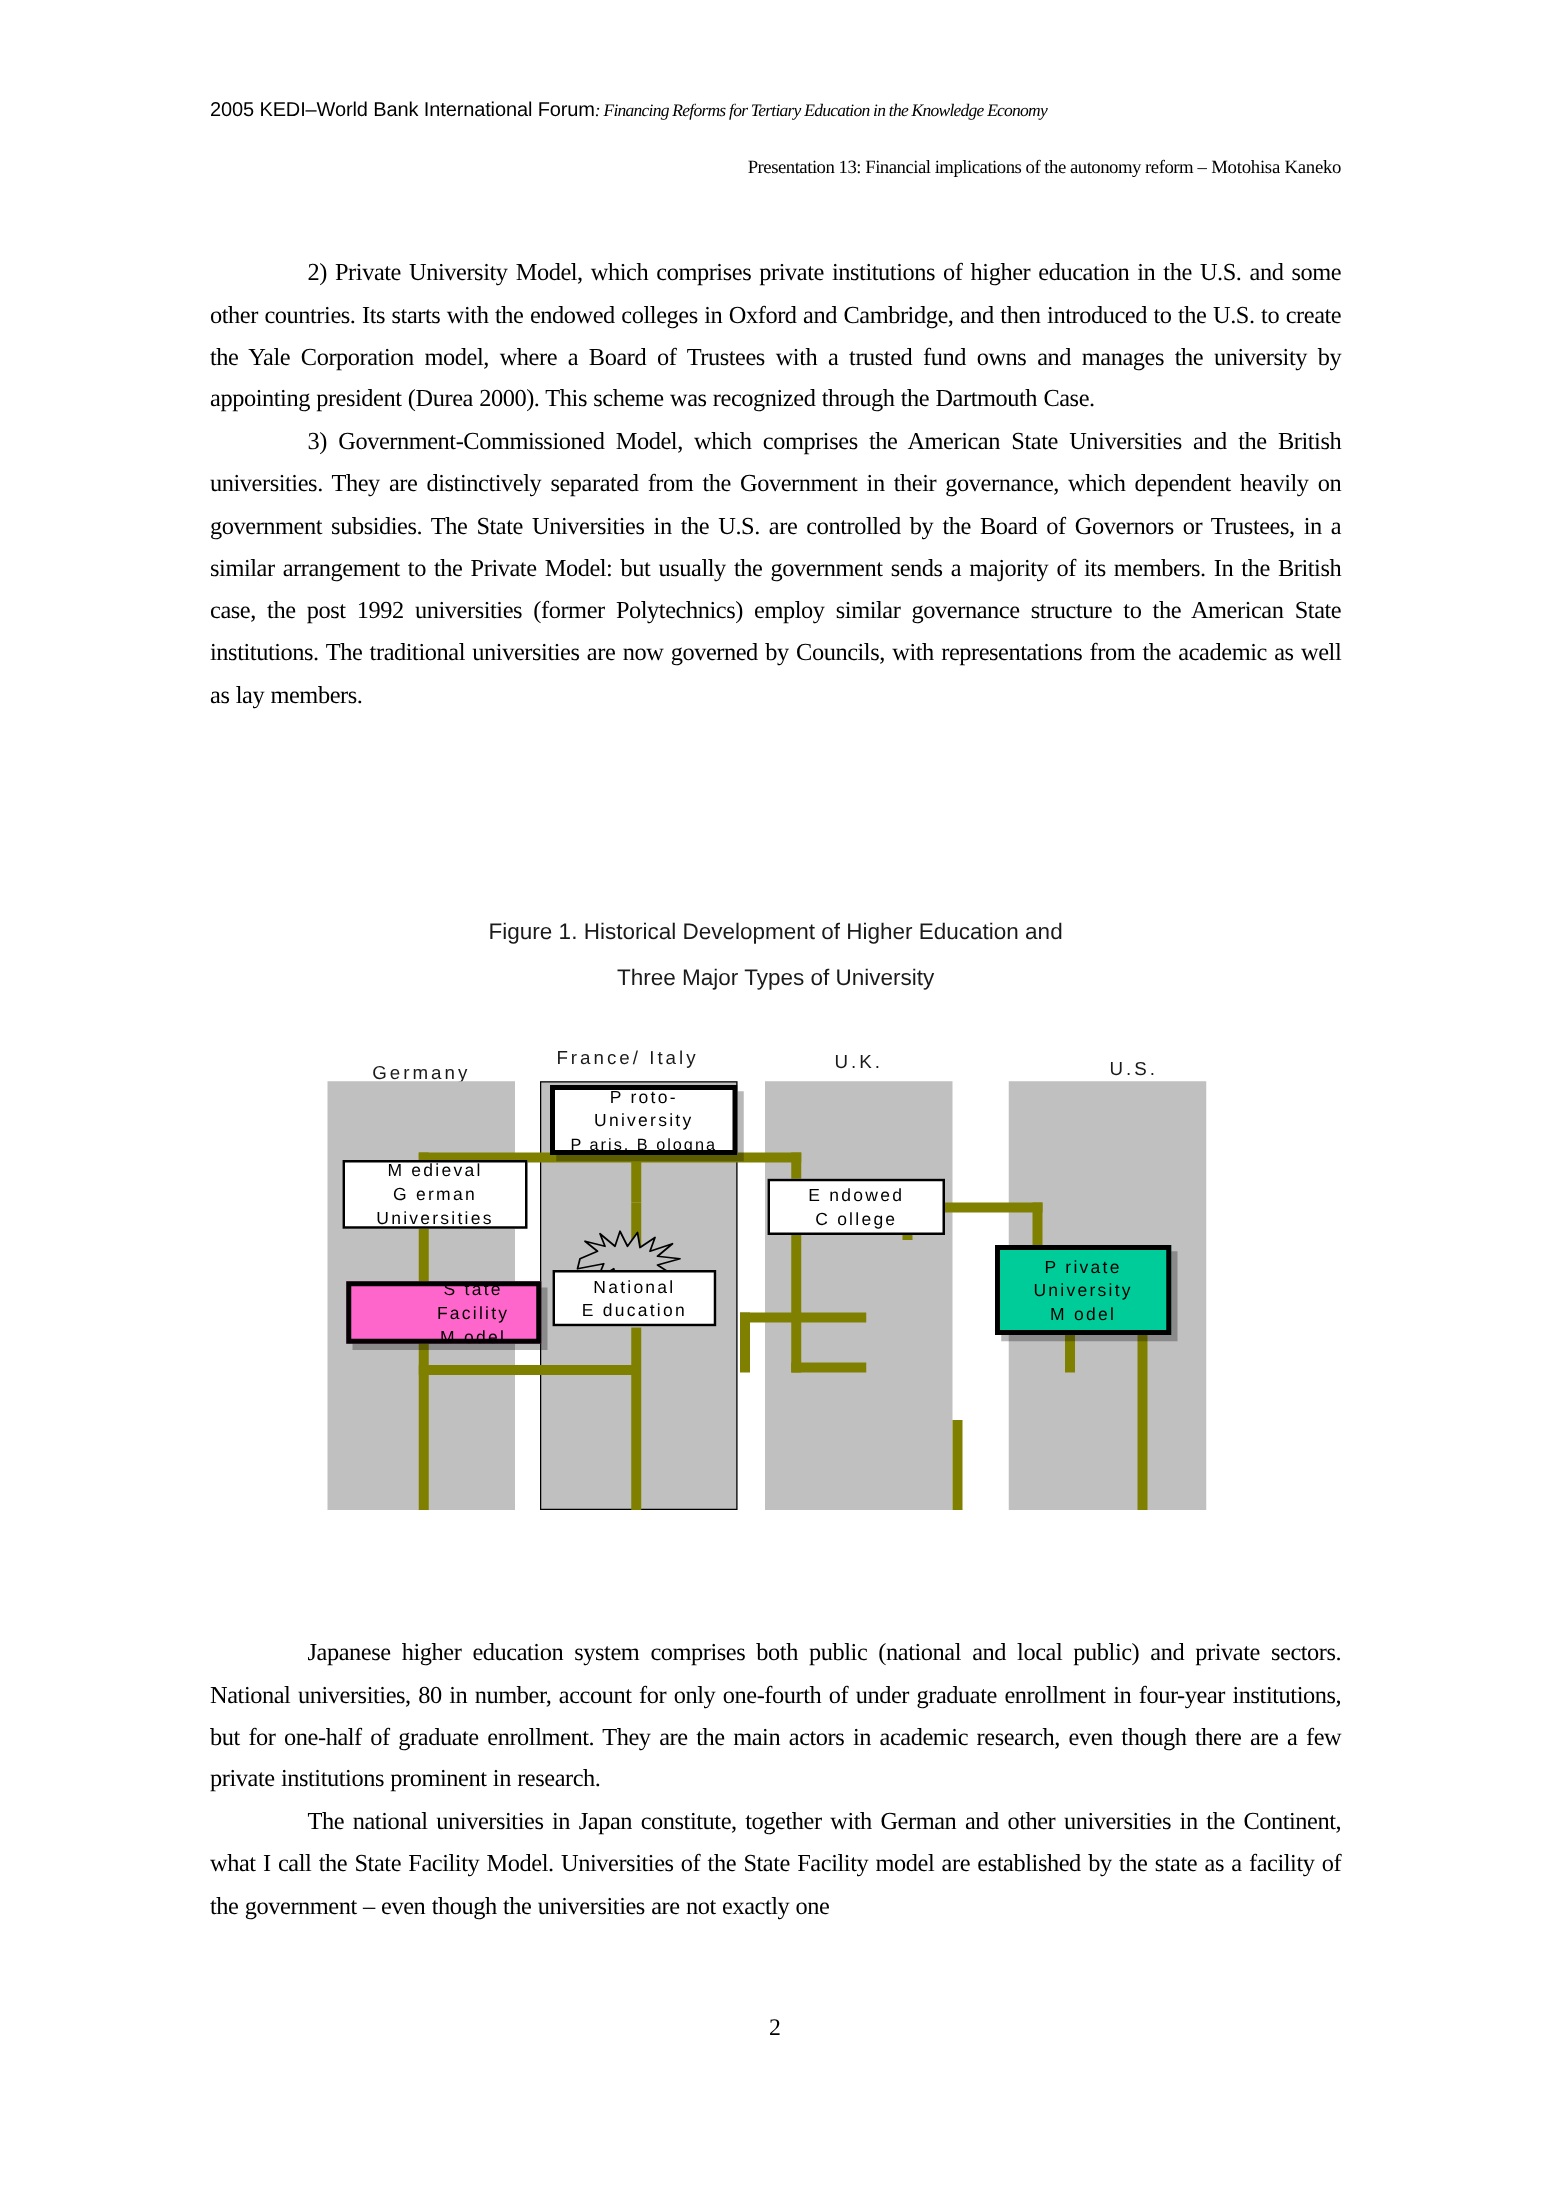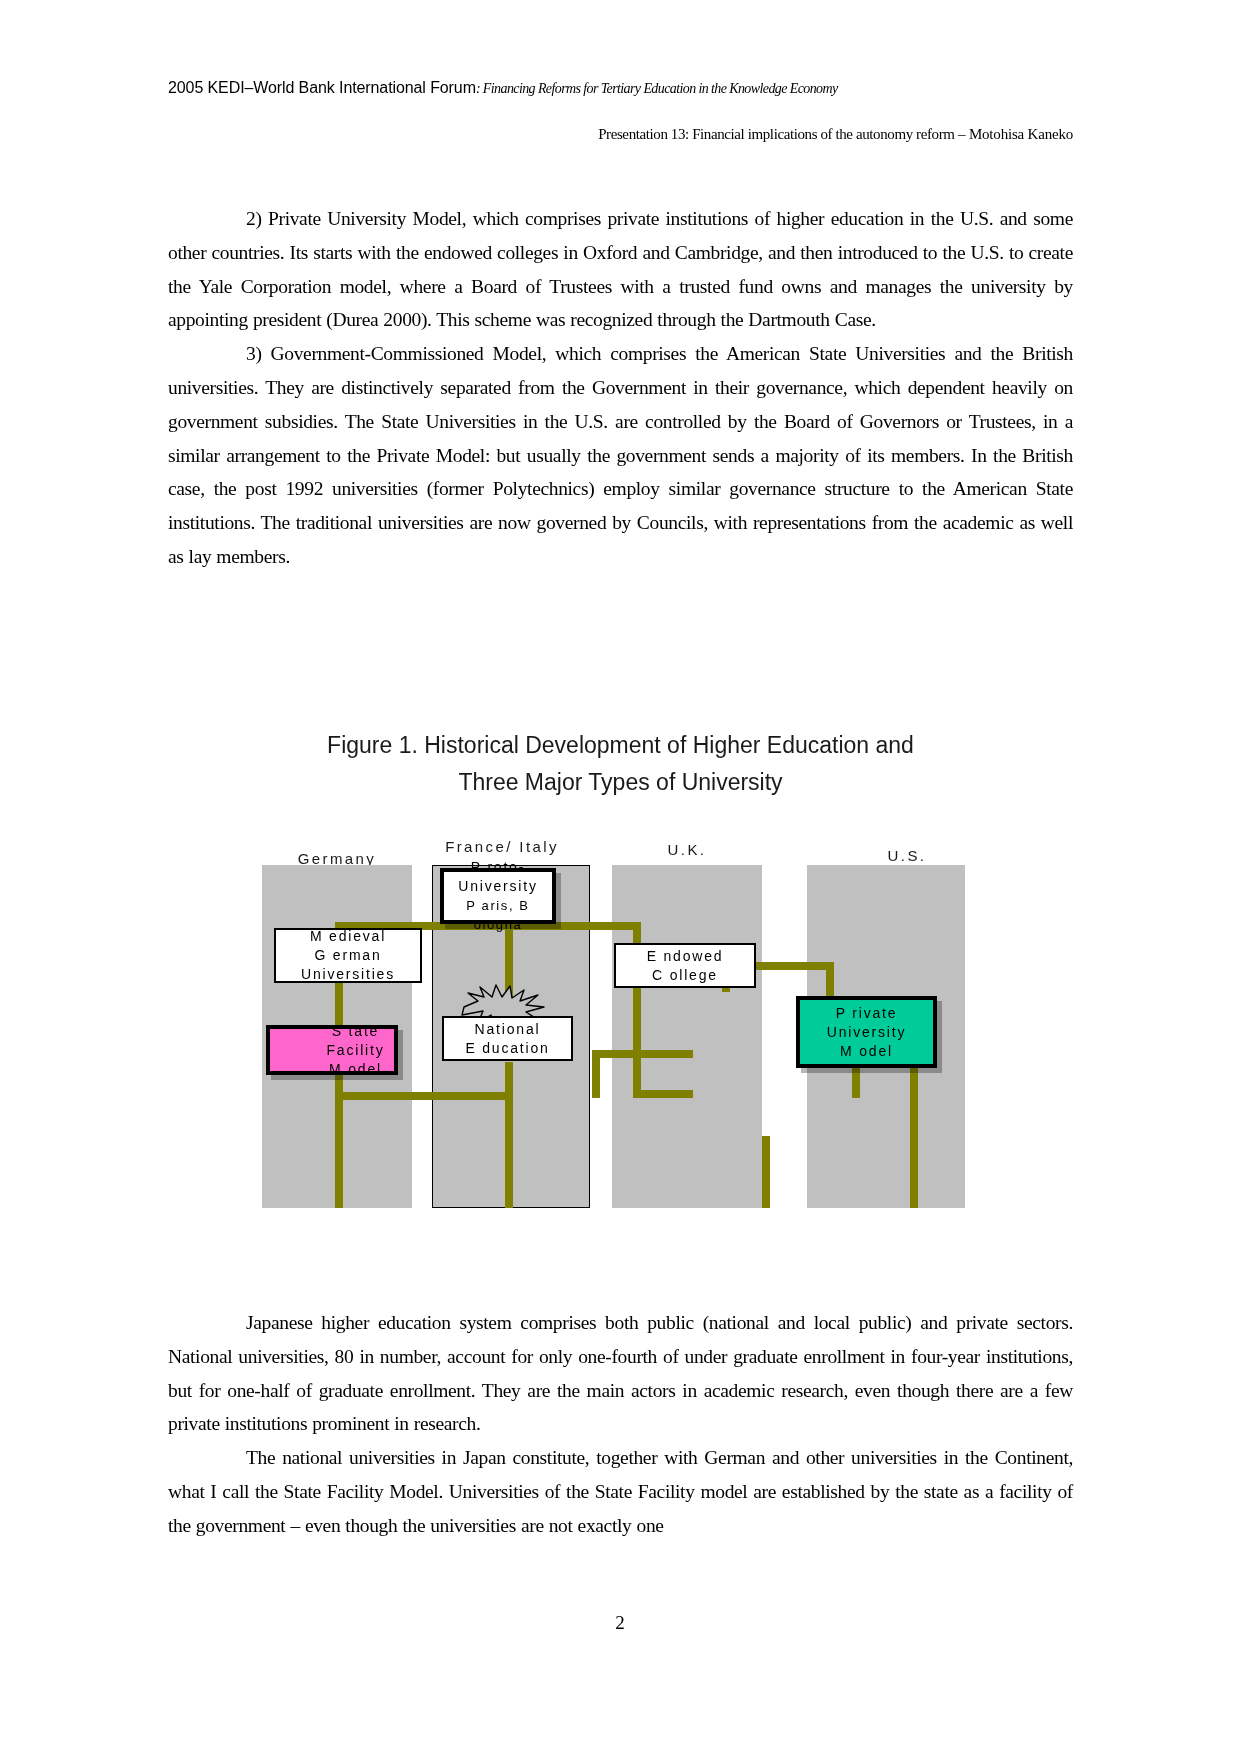--- a/index.html
+++ b/index.html
@@ -99,21 +99,21 @@
   #para-bottom { top: 1306px; }
 
   
   .figure-title {
     position: absolute;
     left: 168px;
     top: 727px;
     width: 905px;
     text-align: center;
     font-family: "Liberation Sans", sans-serif;
-    font-size: 23px;
+    font-size: 18px;
     line-height: 37px;
     color: #1a1a1a;
   }
 
   
   .diagram {
     position: absolute;
     left: 262px;
     top: 838px;
     width: 730px;
@@ -247,37 +247,37 @@
     <div class="wire" style="left:648px; top:230px; width:8px; height:140px;"></div>
 
     <div class="wire" style="left:500px; top:298px; width:8px; height:72px;"></div>
 
     <div class="burst" style="left:196px; top:143px; width:90px; height:50px;">
       <svg width="90" height="50" viewBox="0 0 90 50">
         <polygon points="6,26 20,20 10,12 26,16 22,6 34,16 38,4 44,16 52,5 54,17 66,9 62,20 80,14 68,24 86,26 68,31 82,40 64,36 68,46 54,36 50,48 44,36 36,46 33,34 20,42 25,30 4,34" fill="#c0c0c0" stroke="#000000" stroke-width="1.4" stroke-linejoin="round"></polygon>
       </svg>
     </div>
 
-    <div class="node heavy" style="left:178px; top:30px; width:116px; height:56px;">
+    <div class="node heavy" style="left:178px; top:30px; width:150px; height:56px;">
       <span class="nlines">
         <span>P roto-</span><br>
         <span>University</span><br>
         <span class="sub">P aris, B ologna</span>
       </span>
     </div>
 
     <div class="node" style="left:12px; top:90px; width:148px; height:55px;">
       <span class="nlines">
         <span>M edieval</span><br>
         <span>G erman</span><br>
         <span>Universities</span>
       </span>
     </div>
 
-    <div class="node heavy" style="left:4px; top:187px; width:132px; height:50px; background:#ff66cc;padding-left:47px;">
+    <div class="node heavy" style="left:15px; top:187px; width:156px; height:50px; background:#ff66cc;padding-left:47px;">
       <span class="nlines">
         <span>S tate Facility</span><br>
         <span>M odel</span>
       </span>
     </div>
 
     <div class="node" style="left:180px; top:178px; width:131px; height:45px;">
       <span class="nlines">
         <span>National</span><br>
         <span>E ducation</span>

